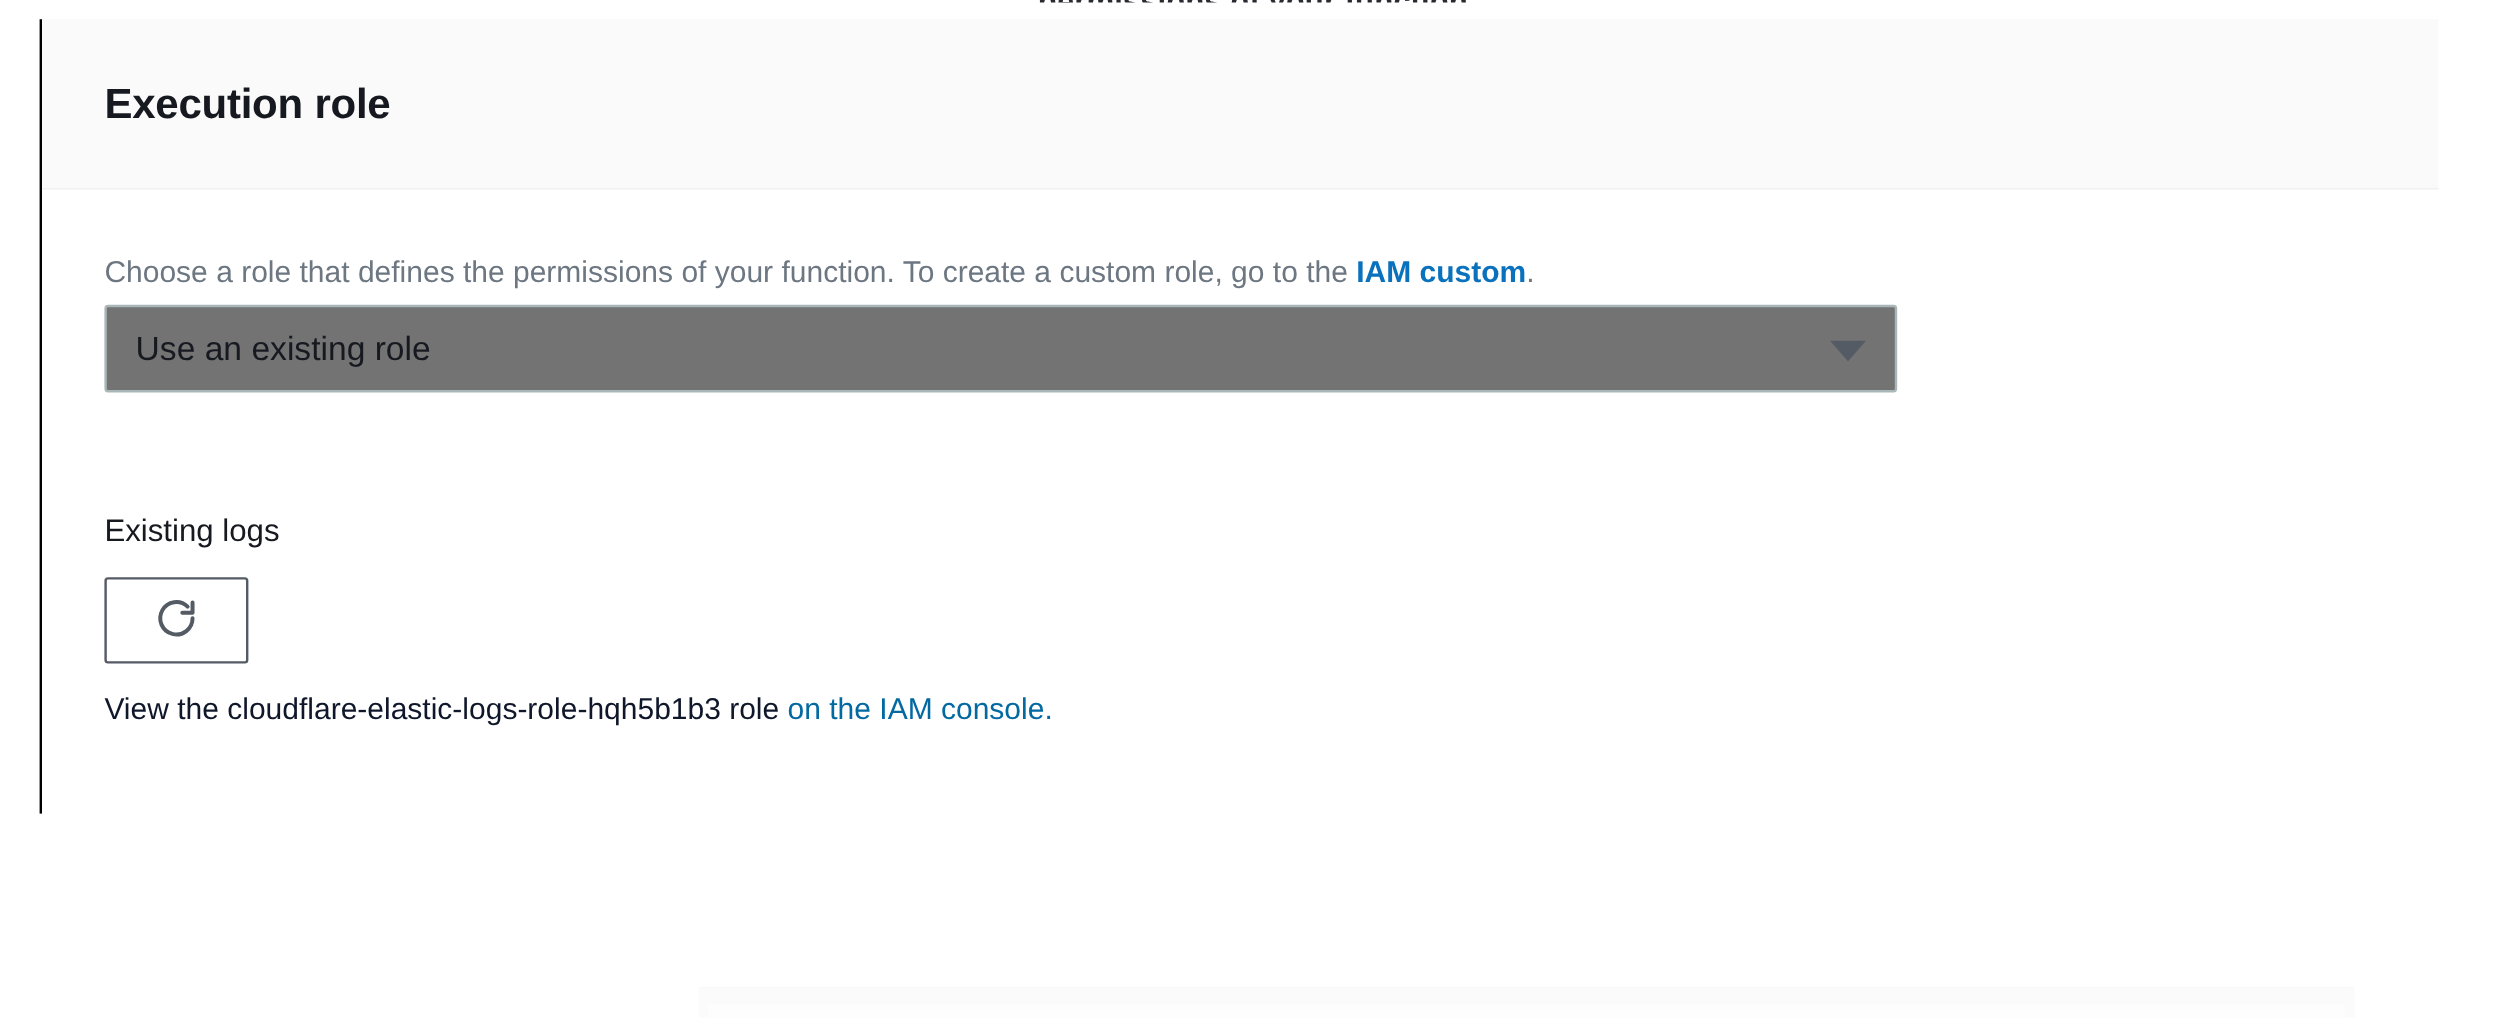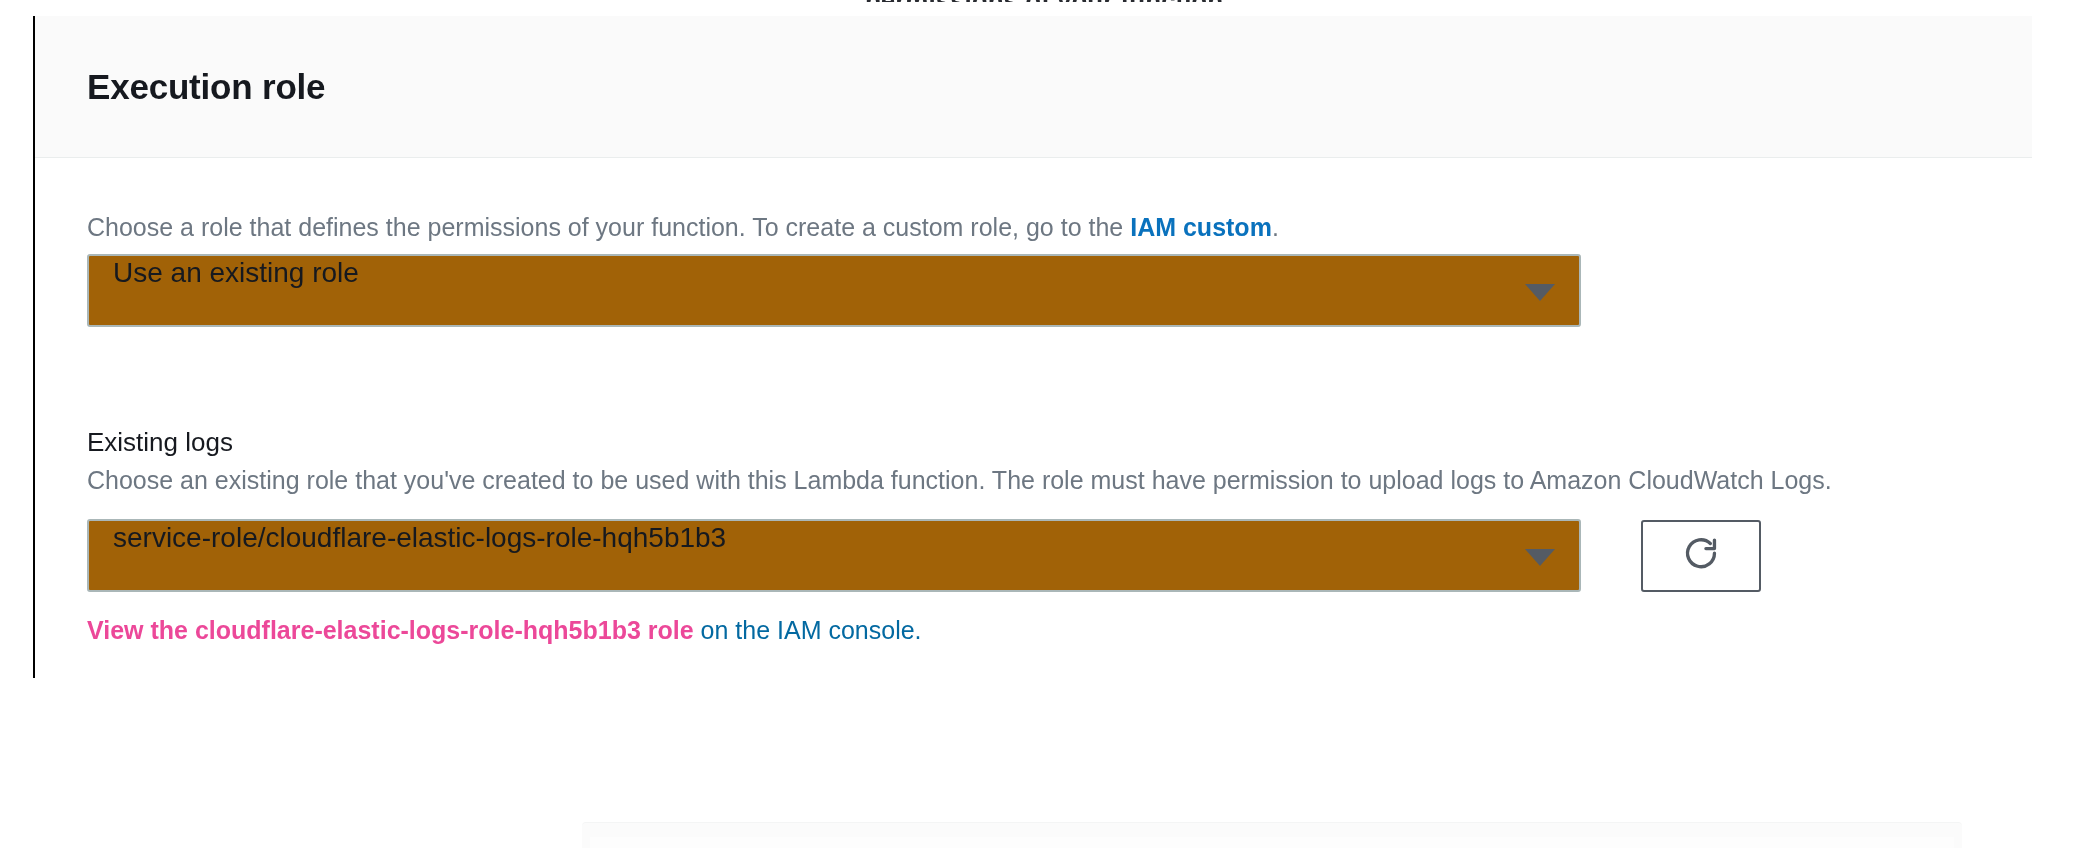--- a/index.html
+++ b/index.html
@@ -90,22 +90,22 @@
     margin: 0 0 4px 0;
     font-weight: 400;
   }
   .link {
     color: #0a72bd;
     font-weight: 700;
     text-decoration: none;
     cursor: pointer;
   }
   .link-plain {
-    color: #ec4899;
-    font-weight: 700;
+    color: #0f172a;
+    font-weight: 400;
     text-decoration: none;
     cursor: pointer;
   }
   .muted-inline {
     color: #0369a1;
     font-weight: 400;
   }
 
   
   .row-role-type  { margin-top: 10px; }
@@ -113,24 +113,25 @@
 
   .select-wrap {
     position: relative;
     display: inline-block;
     vertical-align: middle;
   }
   .select-box {
     position: relative;
     box-sizing: border-box;
     height: 73px;
-    background: #a16207;
+    background: #737373;
     border: 2px solid #aab7b8;
     border-radius: 3px;
     display: flex;
+    align-items: center;
     padding: 0 60px 0 24px;
     cursor: pointer;
   }
   .select-box.w-primary { width: 1494px; }
   .select-box.w-second  { width: 1494px; }
 
   .select-value {
     font-size: 28px;
     line-height: 34px;
     color: #16191f;
@@ -222,30 +223,23 @@
             <span class="select-value">Use an existing role</span>
             <span class="select-arrow"></span>
           </div>
         </div>
       </div>
 
       <div class="row-existing">
 
         <p class="field-label">Existing logs</p>
 
-        <p class="helper-text" style="max-width:1960px;">Choose an existing role that you've created to be used with this Lambda function. The role must have permission to upload logs to Amazon CloudWatch Logs.</p>
 
         <div class="field-line" style="margin-top:22px;">
 
-          <div class="select-wrap">
-            <div class="select-box w-second">
-              <span class="select-value">service-role/cloudflare-elastic-logs-role-hqh5b1b3</span>
-              <span class="select-arrow"></span>
-            </div>
-          </div>
 
           <button class="refresh-button">
             <span class="refresh-icon">
               <svg width="38" height="38" viewBox="0 0 24 24" fill="none" stroke="#545b64" stroke-width="2.1" stroke-linecap="round" stroke-linejoin="round">
                 <path d="M20.5 11.5a8.5 8.5 0 1 1-2.6-6.1"></path>
                 <polyline points="20.5 3.2 20.5 8.6 15.1 8.6"></polyline>
               </svg>
             </span>
           </button>
         </div>

